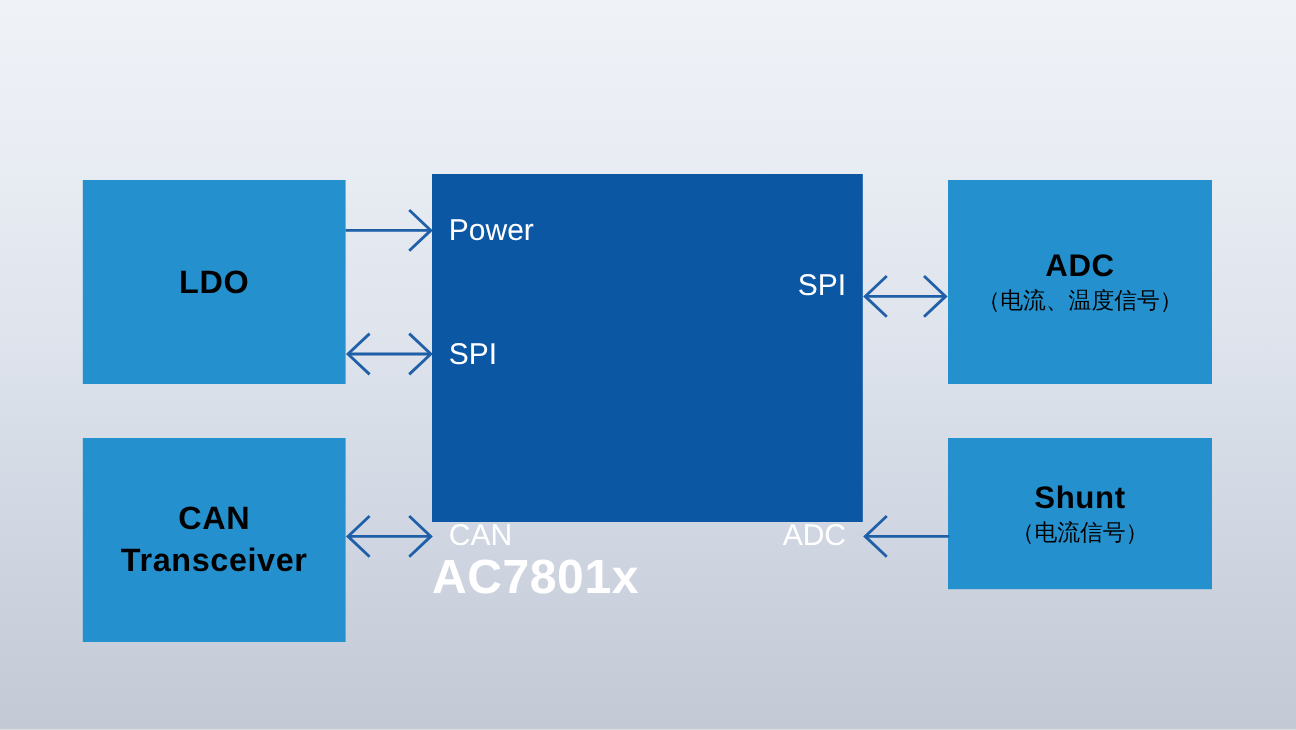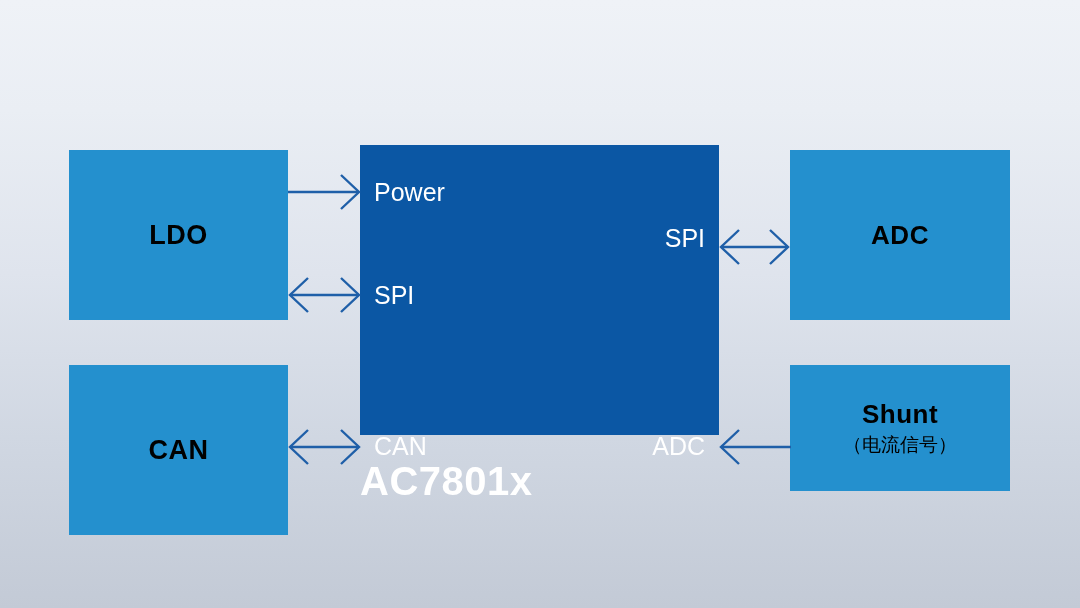--- a/index.html
+++ b/index.html
@@ -121,24 +121,26 @@
 
 <div id="slide">
 
 
   <div class="box side-box" id="box-ldo">
     <div class="side-title">LDO</div>
   </div>
 
   <div class="box side-box" id="box-can-xcvr">
     <div class="side-title">CAN</div>
+    <div class="side-title">Transceiver</div>
   </div>
 
   <div class="box side-box" id="box-adc">
     <div class="side-title">ADC</div>
+    <div class="side-sub">（电流、温度信号）</div>
   </div>
 
   <div class="box side-box" id="box-shunt">
     <div class="side-title">Shunt</div>
     <div class="side-sub">（电流信号）</div>
   </div>
 
   <div id="mcu">
     <div class="port" id="port-power">Power</div>
     <div class="port" id="port-spi-l">SPI</div>

